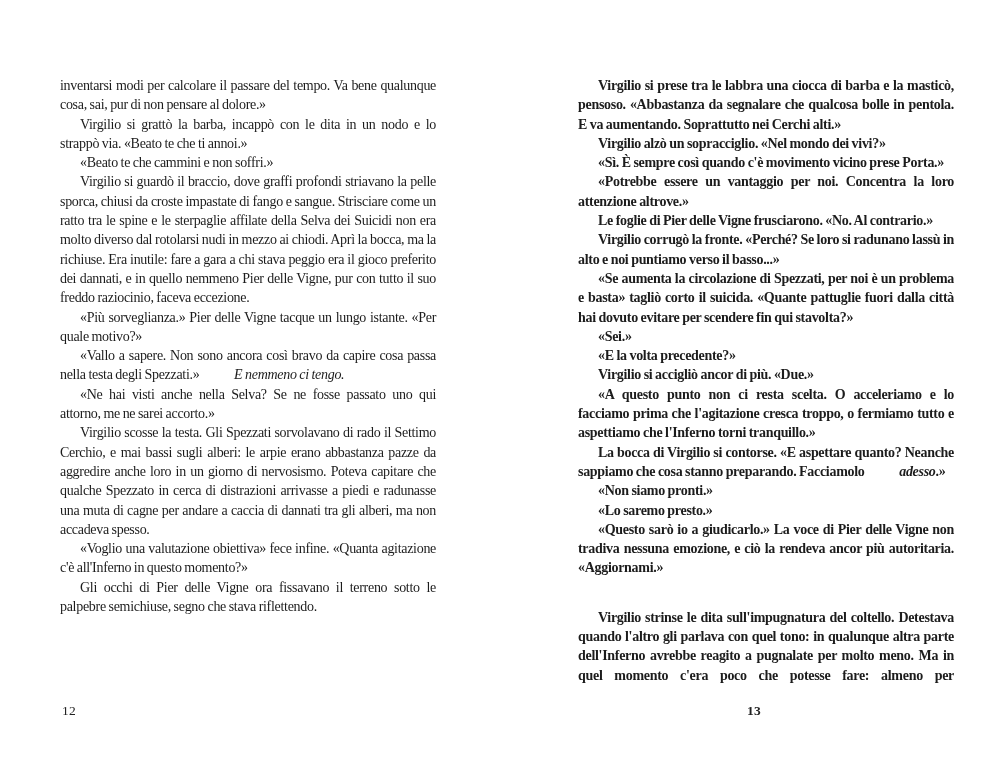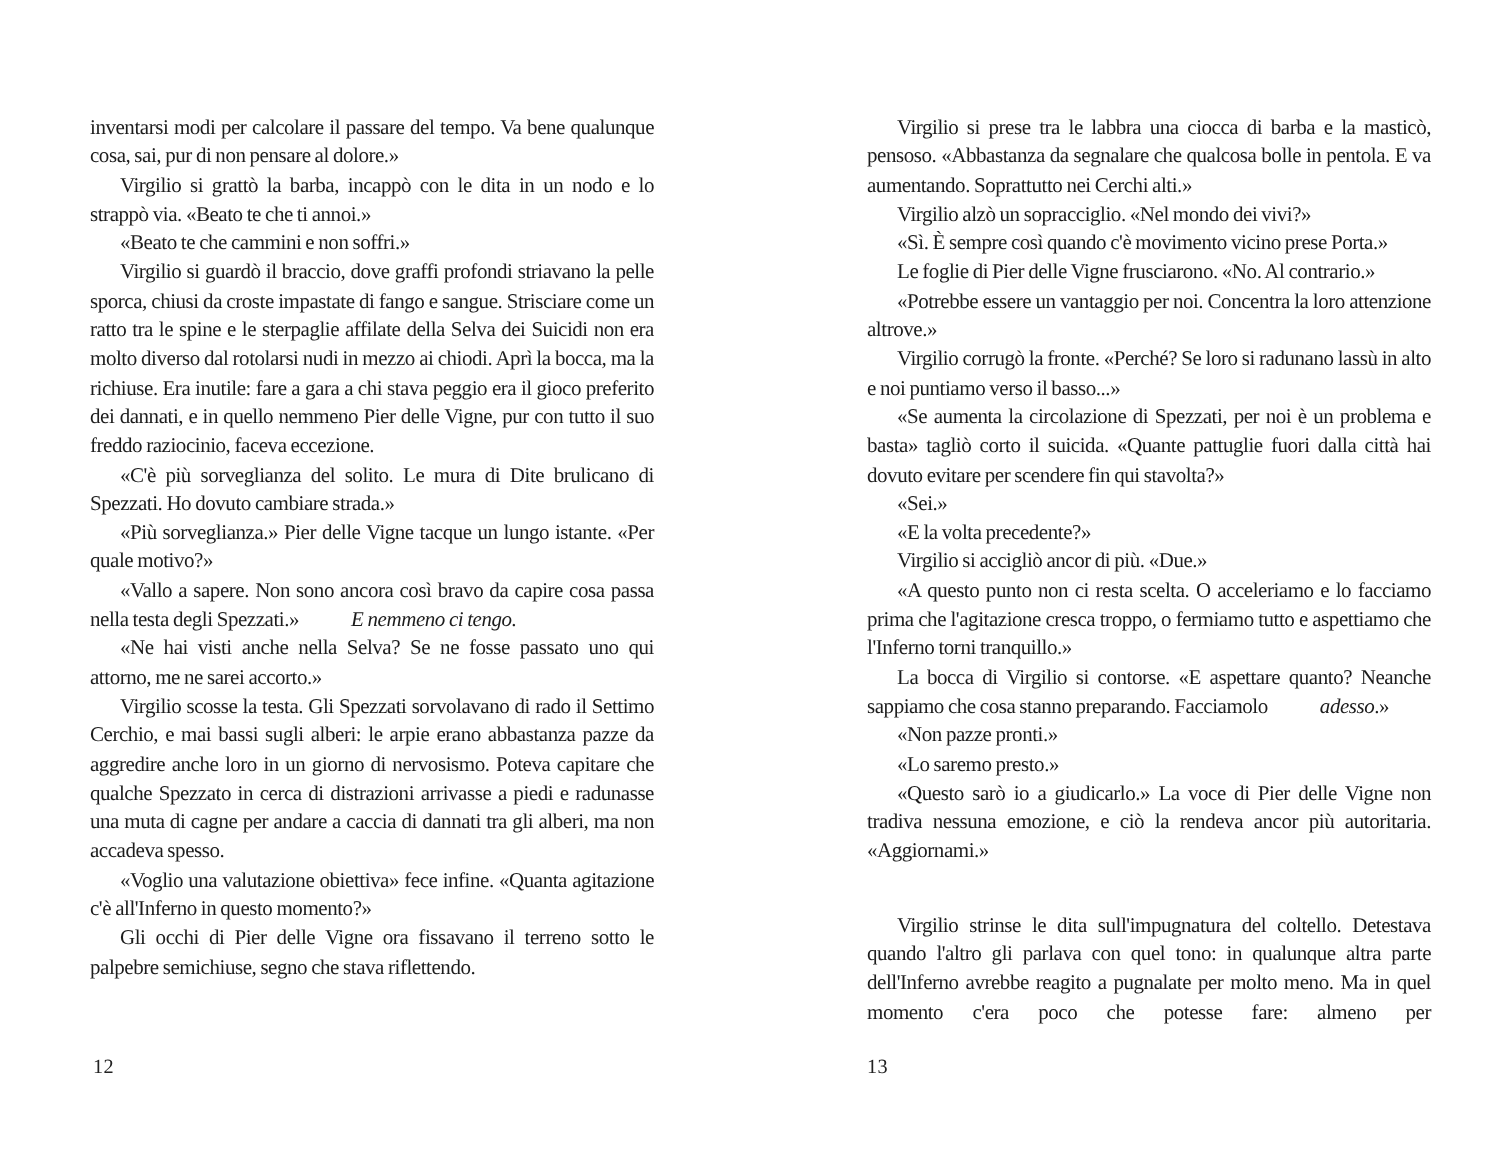--- a/index.html
+++ b/index.html
@@ -21,21 +21,21 @@
     background: #ffffff;
   }
   .page {
     position: absolute;
     top: 0;
     height: 768px;
     width: 500px;
     background: #ffffff;
   }
   .page.left  { left: 0; }
-  .page.right { left: 500px; }
+  .page.right { left: 500px; font-weight: bold; }
 
   .page-text {
     position: absolute;
     top: 76px;
     width: 376px;
     text-align: justify;
     font-size: 14px;
     line-height: 19.3px;
     letter-spacing: -0.3px;
     word-spacing: -0.5px;
@@ -55,60 +55,59 @@
     position: absolute;
     top: 703px;
     font-size: 13.5px;
     letter-spacing: 0.2px;
     color: #222222;
   }
   .page.left  .folio { left: 62px; }
   .page.right .folio {
     left: 78px;
     width: 352px;
-    text-align: left;
+    text-align: center;
   }
 </style>
 </head>
 <body>
 
 <div class="book-spread">
 
   <div class="page left">
     <div class="page-text">
         <p class="para"><span>inventarsi modi per calcolare il passare del tempo. Va bene qualunque cosa, sai, pur di non pensare al dolore.»</span></p>
         <p class="para indent"><span>Virgilio si grattò la barba, incappò con le dita in un nodo e lo strappò via. «Beato te che ti annoi.»</span></p>
         <p class="para indent"><span>«Beato te che cammini e non soffri.»</span></p>
         <p class="para indent"><span>Virgilio si guardò il braccio, dove graffi profondi striavano la pelle sporca, chiusi da croste impastate di fango e sangue. Strisciare come un ratto tra le spine e le sterpaglie affilate della Selva dei Suicidi non era molto diverso dal rotolarsi nudi in mezzo ai chiodi. Aprì la bocca, ma la richiuse. Era inutile: fare a gara a chi stava peggio era il gioco preferito dei dannati, e in quello nemmeno Pier delle Vigne, pur con tutto il suo freddo raziocinio, faceva eccezione.</span></p>
-        <p class="para indent"><span>«C'è più sorveglianza del solito. Le mura di Dite brulicano di Spezzati. Ho dovuto cambiare strada.»</span></p>
         <p class="para indent"><span>«Più sorveglianza.» Pier delle Vigne tacque un lungo istante. «Per quale motivo?»</span></p>
         <p class="para indent"><span>«Vallo a sapere. Non sono ancora così bravo da capire cosa passa nella testa degli Spezzati.» </span><span class="italic">E nemmeno ci tengo.</span></p>
         <p class="para indent"><span>«Ne hai visti anche nella Selva? Se ne fosse passato uno qui attorno, me ne sarei accorto.»</span></p>
         <p class="para indent"><span>Virgilio scosse la testa. Gli Spezzati sorvolavano di rado il Settimo Cerchio, e mai bassi sugli alberi: le arpie erano abbastanza pazze da aggredire anche loro in un giorno di nervosismo. Poteva capitare che qualche Spezzato in cerca di distrazioni arrivasse a piedi e radunasse una muta di cagne per andare a caccia di dannati tra gli alberi, ma non accadeva spesso.</span></p>
         <p class="para indent"><span>«Voglio una valutazione obiettiva» fece infine. «Quanta agitazione c'è all'Inferno in questo momento?»</span></p>
         <p class="para indent"><span>Gli occhi di Pier delle Vigne ora fissavano il terreno sotto le palpebre semichiuse, segno che stava riflettendo.</span></p>
       </div>
     <div class="folio">12</div>
   </div>
 
   <div class="page right">
     <div class="page-text">
         <p class="para indent"><span>Virgilio si prese tra le labbra una ciocca di barba e la masticò, pensoso. «Abbastanza da segnalare che qualcosa bolle in pentola. E va aumentando. Soprattutto nei Cerchi alti.»</span></p>
         <p class="para indent"><span>Virgilio alzò un sopracciglio. «Nel mondo dei vivi?»</span></p>
         <p class="para indent"><span>«Sì. È sempre così quando c'è movimento vicino prese Porta.»</span></p>
+        <p class="para indent"><span>«Potrebbe essere un vantaggio per noi. Concentra la loro attenzione altrove.»</span></p>
         <p class="para indent"><span>Le foglie di Pier delle Vigne frusciarono. «No. Al contrario.»</span></p>
-        <p class="para indent"><span>«Potrebbe essere un vantaggio per noi. Concentra la loro attenzione altrove.»</span></p>
         <p class="para indent"><span>Virgilio corrugò la fronte. «Perché? Se loro si radunano lassù in alto e noi puntiamo verso il basso...»</span></p>
         <p class="para indent"><span>«Se aumenta la circolazione di Spezzati, per noi è un problema e basta» tagliò corto il suicida. «Quante pattuglie fuori dalla città hai dovuto evitare per scendere fin qui stavolta?»</span></p>
         <p class="para indent"><span>«Sei.»</span></p>
         <p class="para indent"><span>«E la volta precedente?»</span></p>
         <p class="para indent"><span>Virgilio si accigliò ancor di più. «Due.»</span></p>
         <p class="para indent"><span>«A questo punto non ci resta scelta. O acceleriamo e lo facciamo prima che l'agitazione cresca troppo, o fermiamo tutto e aspettiamo che l'Inferno torni tranquillo.»</span></p>
         <p class="para indent"><span>La bocca di Virgilio si contorse. «E aspettare quanto? Neanche sappiamo che cosa stanno preparando. Facciamolo </span><span class="italic">adesso</span><span>.»</span></p>
-        <p class="para indent"><span>«Non pazze pronti.»</span></p>
+        <p class="para indent"><span>«Non siamo pronti.»</span></p>
         <p class="para indent"><span>«Lo saremo presto.»</span></p>
         <p class="para indent"><span>«Questo sarò io a giudicarlo.» La voce di Pier delle Vigne non tradiva nessuna emozione, e ciò la rendeva ancor più autoritaria. «Aggiornami.»</span></p>
         <p class="para indent continues"><span>Virgilio strinse le dita sull'impugnatura del coltello. Detestava quando l'altro gli parlava con quel tono: in qualunque altra parte dell'Inferno avrebbe reagito a pugnalate per molto meno. Ma in quel momento c'era poco che potesse fare: almeno per</span></p>
       </div>
     <div class="folio">13</div>
   </div>
 
 </div>
 
 </body></html>

